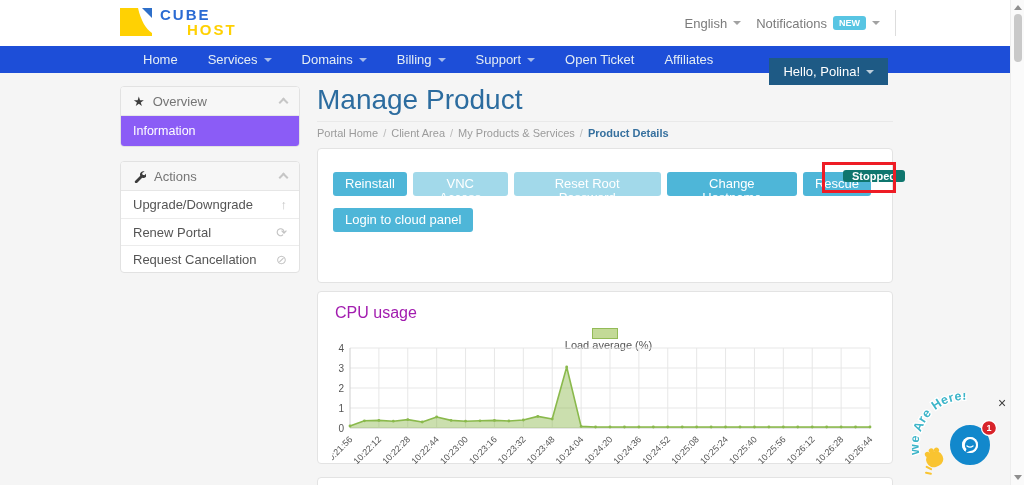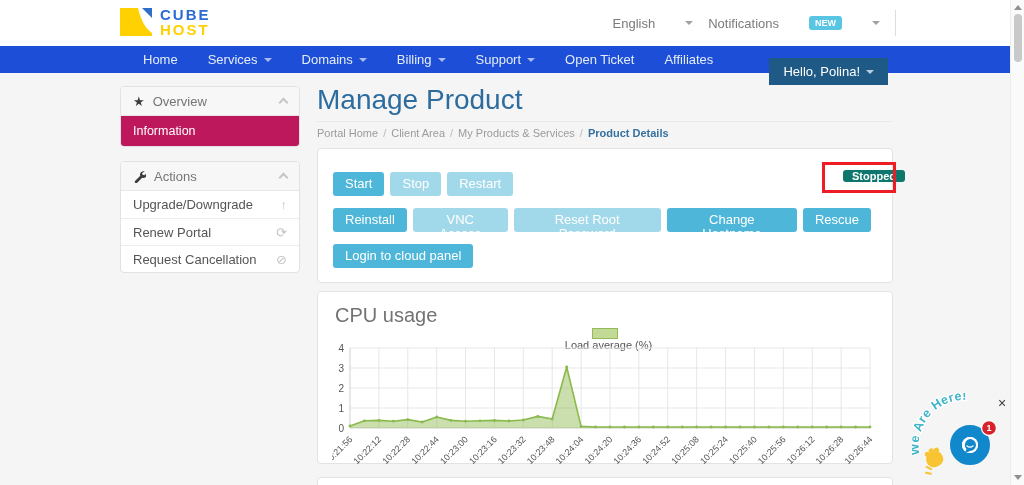--- a/index.html
+++ b/index.html
@@ -4,41 +4,41 @@
 <style>
   * { box-sizing: border-box; margin: 0; padding: 0; }
   html,body { width:1024px; height:485px; overflow:hidden; }
   body { font-family:"Liberation Sans","DejaVu Sans",sans-serif; background:#f5f5f5; position:relative; }
 
   
   .top-header { position:absolute; left:0; top:0; width:1024px; height:46px; background:#ffffff; }
   .logo { position:absolute; left:118px; top:6px; display:flex; align-items:center; gap:6px; cursor:pointer; }
   .logo-text { line-height:15px; font-weight:bold; font-size:15px; letter-spacing:2px; }
   .logo-line1 { color:#2b6bd3; }
-  .logo-line2 { color:#ffd103; }
+  .logo-line2 { color:#ffd103;margin-left:27px; }
   .header-right { position:absolute; right:128px; top:0; height:46px; display:flex; align-items:center; gap:15px; }
-  .hdr-link { color:#7b7b7b; font-size:13px; cursor:pointer; display:flex; align-items:center;gap:24px; }
+  .hdr-link { color:#7b7b7b; font-size:13px; cursor:pointer; display:flex; align-items:center; }
   .badge-new { background:#58c5e3; color:#fff; font-size:9px; font-weight:bold; padding:2px 6px; border-radius:3px; margin-left:6px; }
   .caret { display:inline-block; width:0; height:0; border-left:4px solid transparent; border-right:4px solid transparent; border-top:4px solid currentColor; margin-left:6px; opacity:.7; }
   .hdr-divider { width:1px; height:26px; background:#ddd; }
   .btn-logout { background:#1a4768; color:#fff; font-size:13px; border:none; border-radius:3px; padding:7px 17px; cursor:pointer; }
 
   
   .navbar { position:absolute; left:0; top:46px; width:1024px; height:27px; background:#1d4ed8; }
   .nav-items { position:absolute; left:128px; top:0; height:27px; display:flex; }
   .nav-item { color:#e4edf4; font-size:13px; padding:0 15px; height:27px; display:flex; align-items:center; cursor:pointer; white-space:nowrap; }
   .nav-greeting { position:absolute; right:136px; top:12px; height:27px; background:#1e5a85; color:#fff; font-size:13px; display:flex; align-items:center; padding:0 14px; cursor:pointer; }
 
   
   .sidebar { position:absolute; left:120px; top:86px; width:180px; }
   .side-panel { background:#fff; border:1px solid #e2e2e2; border-radius:4px; margin-bottom:14px; overflow:hidden; }
   .side-head { background:#f7f7f7; border-bottom:1px solid #e6e6e6; padding:7px 12px; font-size:13px; color:#757575; display:flex; align-items:center; cursor:pointer; height:29px; }
   .side-head .hicon { margin-right:8px; color:#3c3c3c; font-size:13px; display:inline-flex; }
   .chev-up { width:7px; height:7px; border-left:2px solid #c6c6c6; border-top:2px solid #c6c6c6; transform:rotate(45deg); display:inline-block; margin-left:auto; margin-top:3px; }
-  .side-item-dark { background:#be185d; color:#fff; font-size:12.5px; padding:8px 12px; cursor:pointer; }
+  .side-item-dark { background:#8b5cf6; color:#fff; font-size:12.5px; padding:8px 12px; cursor:pointer; }
   .action-item { display:flex; align-items:center; font-size:13px; color:#555; padding:7px 12px; border-top:1px solid #ececec; cursor:pointer; height:27px; }
   .action-item:first-child { border-top:none; }
   .action-icon { margin-left:auto; color:#c3c3c3; font-size:13px; }
 
   
   .page-title { position:absolute; left:317px; top:84px; font-size:28px; font-weight:400; color:#2c6c9f; }
   .title-rule { position:absolute; left:317px; top:121px; width:576px; border-bottom:1px solid #e9e9e9; }
   .breadcrumb { position:absolute; left:317px; top:127px; font-size:11px; color:#9b9b9b; }
   .breadcrumb a { color:#9b9b9b; text-decoration:none; cursor:pointer; }
   .breadcrumb .active { color:#36709e; font-weight:bold; }
@@ -48,21 +48,21 @@
   .panel-controls { left:317px; top:148px; width:576px; height:135px; padding:23px 15px 0 15px; }
   .btn-row { margin-bottom:12px; display:flex; }
   .btn { border:none; border-radius:3px; color:#fff; font-size:13px; padding:5px 12px; margin-right:6px; cursor:pointer; height:24px; line-height:14px; }
   .btn.solid { background:#4eb6d8; }
   .btn.light { background:#a2d9ea; }
 
   .status-badge { position:absolute; left:843px; top:170px; background:#0f766e; color:#fff; font-size:11px; font-weight:bold; padding:0 9px; border-radius:3px; z-index:5; }
   .annotation-box { position:absolute; left:822px; top:162px; width:74px; height:31px; border:3px solid #ee1c25; z-index:6; pointer-events:none; }
 
   .panel-cpu { left:317px; top:291px; width:576px; height:173px; }
-  .cpu-title { position:absolute; left:17px; top:12px; font-size:20px; color:#737373; }
+  .cpu-title { position:absolute; left:17px; top:12px; font-size:16px; color:#a21caf; }
   .chart-legend { position:absolute; left:0; top:36px; width:100%; display:flex; justify-content:center; align-items:center;flex-direction:column; }
   .legend-swatch { width:26px; height:11px; background:#c3da97; border:1px solid #93bb57; }
   .legend-label { font-size:11px; color:#545454; margin-left:7px; }
   #chart-svg { position:absolute; left:14px; top:50px; }
 
   .panel-next { left:317px; top:477px; width:576px; height:20px; border-radius:4px 4px 0 0; }
 
   
   .chat-widget { position:absolute; left:912px; top:393px; width:100px; height:88px; cursor:pointer; }
   .chat-close { position:absolute; left:86px; top:3px; font-size:14px; color:#3c3c3c; cursor:pointer; line-height:14px; }
@@ -152,25 +152,20 @@
       </div>
   </div>
 </aside>
 
 <h1 class="page-title">Manage Product</h1>
 <div class="title-rule"></div>
 <div class="breadcrumb" id="breadcrumb"><a>Portal Home</a><span class="crumb-sep">/</span><a>Client Area</a><span class="crumb-sep">/</span><a>My Products &amp; Services</a><span class="crumb-sep">/</span><span class="active">Product Details</span></div>
 
 <div class="panel panel-controls">
   <div id="button-rows">
-      <div class="btn-row">
-        <button class="btn solid">Start</button>
-        <button class="btn light">Stop</button>
-        <button class="btn light">Restart</button>
-      </div>
       <div class="btn-row">
         <button class="btn solid">Reinstall</button>
         <button class="btn light">VNC Access</button>
         <button class="btn light">Reset Root Password</button>
         <button class="btn solid">Change Hostname</button>
         <button class="btn solid">Rescue</button>
       </div>
       <div class="btn-row">
         <button class="btn solid">Login to cloud panel</button>
       </div>

